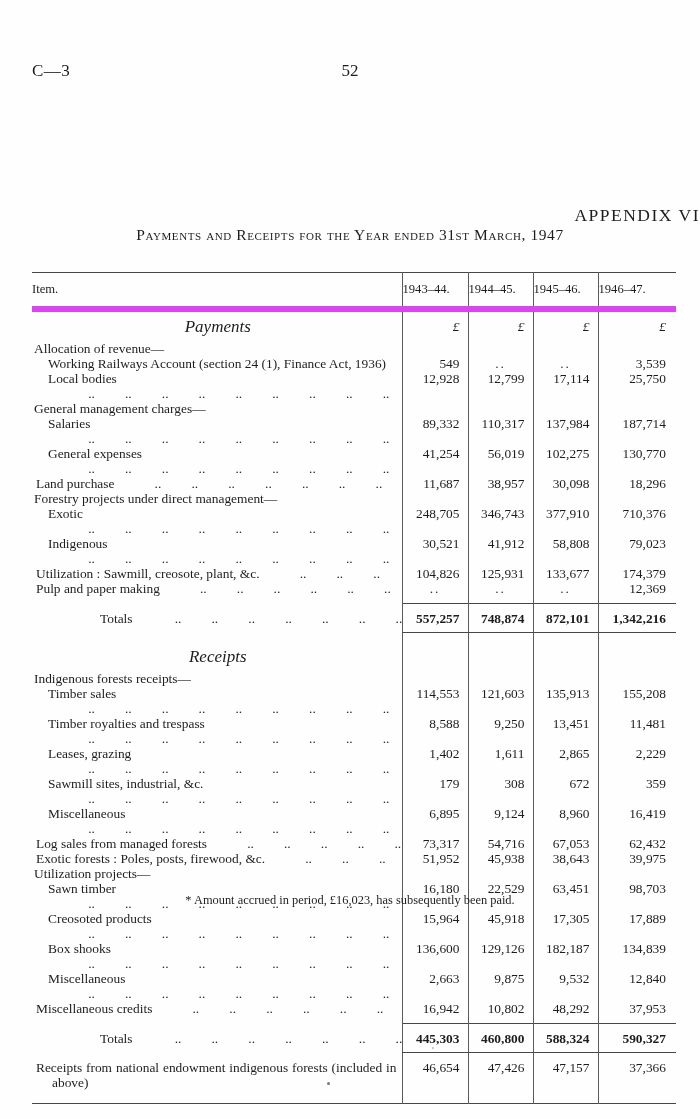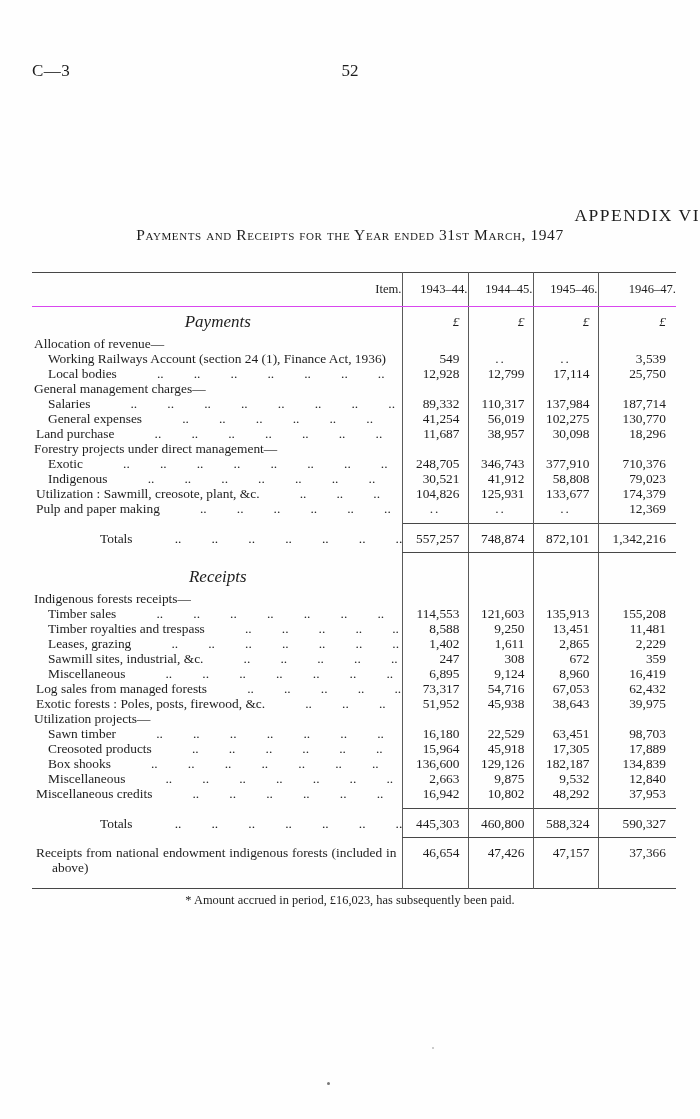--- a/index.html
+++ b/index.html
@@ -27,47 +27,47 @@
   }
 
   
   table.main {
     position:absolute; top:272px; left:32px; width:644px;
     border-collapse:collapse; table-layout:fixed;
     border-top:1px solid #474747; border-bottom:1px solid #474747;
     font-size:13.4px; line-height:15px;
   }
   th, td { padding:0; vertical-align:top; font-weight:normal; }
-  thead th { height:33px; vertical-align:middle; text-align:right; font-size:12.6px; border-bottom:1px solid #d946ef; }
+  thead th { height:33px; vertical-align:middle; text-align:left; font-size:12.6px; border-bottom:6px solid #d946ef; }
   th.year-h, td.num { border-left:1px solid #5a5a5a; }
 
   td.item { padding-left:2px; }
   .i0 { padding-left:2px; }
-  .i1 { padding-left:14px; }
+  .i1 { padding-left:14px;flex-direction:column; }
   .lrow { display:flex; }
   .lrow .lbl { white-space:nowrap; }
   .lrow .leader { flex:1 1 auto; overflow:hidden; white-space:nowrap; color:#2a2a2a; padding:0 6px 0 10px; }
   .wrap { text-align:justify; padding-right:5px; }
   .wrap.w1 { padding-left:30px; text-indent:-16px; }
   .wrap.w0 { padding-left:18px; text-indent:-16px; }
 
   td.num { text-align:center; }
   td.num.amt { text-align:right; padding-right:8px; }
   td.num.amt:last-child { padding-right:10px; }
   td.num.dots { letter-spacing:2px; color:#333; }
 
   tr.secrow td { height:29px; vertical-align:middle; }
   .sechead { font-style:italic; text-align:center; font-size:17px; }
   tr.secrow td.num { font-style:italic; }
 
   tr.spacer td { height:7px; }
   tr.gap td { height:9px; }
 
   tr.totals td { height:28px; vertical-align:middle; }
-  tr.totals td.num { border-top:1px solid #474747; border-bottom:1px solid #474747; }
+  tr.totals td.num { border-top:1px solid #474747; border-bottom:1px solid #474747;font-weight:bold; }
   tr.totals .trow { display:flex; padding-left:66px; }
   tr.totals .leader { flex:1 1 auto; overflow:hidden; white-space:nowrap; padding:0 6px 0 12px; }
 
   tr.final td { padding-top:7px; padding-bottom:13px; }
 
   .footnote { position:absolute; top:893px; left:0; width:100%; text-align:center; font-size:12.4px; }
 
   .speck { position:absolute; background:#777; border-radius:50%; }
   .s1 { width:3px; height:3px; left:327px; top:1082px; }
   .s2 { width:2px; height:2px; left:432px; top:1047px; opacity:.5; }
@@ -316,21 +316,21 @@
           <td class="num amt">2,865</td>
           <td class="num amt">2,229</td>
         </tr>
         <tr>
           <td class="item">
             <div class="lrow i1">
               <span class="lbl">Sawmill sites, industrial, &amp;c.</span>
               <span class="leader">&nbsp;&nbsp;&nbsp;&nbsp;&nbsp;&nbsp;&nbsp;&nbsp;&nbsp;..&nbsp;&nbsp;&nbsp;&nbsp;&nbsp;&nbsp;&nbsp;&nbsp;&nbsp;..&nbsp;&nbsp;&nbsp;&nbsp;&nbsp;&nbsp;&nbsp;&nbsp;&nbsp;..&nbsp;&nbsp;&nbsp;&nbsp;&nbsp;&nbsp;&nbsp;&nbsp;&nbsp;..&nbsp;&nbsp;&nbsp;&nbsp;&nbsp;&nbsp;&nbsp;&nbsp;&nbsp;..&nbsp;&nbsp;&nbsp;&nbsp;&nbsp;&nbsp;&nbsp;&nbsp;&nbsp;..&nbsp;&nbsp;&nbsp;&nbsp;&nbsp;&nbsp;&nbsp;&nbsp;&nbsp;..&nbsp;&nbsp;&nbsp;&nbsp;&nbsp;&nbsp;&nbsp;&nbsp;&nbsp;..&nbsp;&nbsp;&nbsp;&nbsp;&nbsp;&nbsp;&nbsp;&nbsp;&nbsp;..&nbsp;&nbsp;&nbsp;&nbsp;&nbsp;&nbsp;&nbsp;&nbsp;&nbsp;..&nbsp;&nbsp;&nbsp;&nbsp;&nbsp;&nbsp;&nbsp;&nbsp;&nbsp;..&nbsp;&nbsp;&nbsp;&nbsp;&nbsp;&nbsp;&nbsp;&nbsp;&nbsp;..&nbsp;&nbsp;&nbsp;&nbsp;&nbsp;&nbsp;&nbsp;&nbsp;&nbsp;..&nbsp;&nbsp;&nbsp;&nbsp;&nbsp;&nbsp;&nbsp;&nbsp;&nbsp;..</span>
             </div>
           </td>
-          <td class="num amt">247</td>
+          <td class="num amt">179</td>
           <td class="num amt">308</td>
           <td class="num amt">672</td>
           <td class="num amt">359</td>
         </tr>
         <tr>
           <td class="item">
             <div class="lrow i1">
               <span class="lbl">Miscellaneous</span>
               <span class="leader">&nbsp;&nbsp;&nbsp;&nbsp;&nbsp;&nbsp;&nbsp;&nbsp;&nbsp;..&nbsp;&nbsp;&nbsp;&nbsp;&nbsp;&nbsp;&nbsp;&nbsp;&nbsp;..&nbsp;&nbsp;&nbsp;&nbsp;&nbsp;&nbsp;&nbsp;&nbsp;&nbsp;..&nbsp;&nbsp;&nbsp;&nbsp;&nbsp;&nbsp;&nbsp;&nbsp;&nbsp;..&nbsp;&nbsp;&nbsp;&nbsp;&nbsp;&nbsp;&nbsp;&nbsp;&nbsp;..&nbsp;&nbsp;&nbsp;&nbsp;&nbsp;&nbsp;&nbsp;&nbsp;&nbsp;..&nbsp;&nbsp;&nbsp;&nbsp;&nbsp;&nbsp;&nbsp;&nbsp;&nbsp;..&nbsp;&nbsp;&nbsp;&nbsp;&nbsp;&nbsp;&nbsp;&nbsp;&nbsp;..&nbsp;&nbsp;&nbsp;&nbsp;&nbsp;&nbsp;&nbsp;&nbsp;&nbsp;..&nbsp;&nbsp;&nbsp;&nbsp;&nbsp;&nbsp;&nbsp;&nbsp;&nbsp;..&nbsp;&nbsp;&nbsp;&nbsp;&nbsp;&nbsp;&nbsp;&nbsp;&nbsp;..&nbsp;&nbsp;&nbsp;&nbsp;&nbsp;&nbsp;&nbsp;&nbsp;&nbsp;..&nbsp;&nbsp;&nbsp;&nbsp;&nbsp;&nbsp;&nbsp;&nbsp;&nbsp;..&nbsp;&nbsp;&nbsp;&nbsp;&nbsp;&nbsp;&nbsp;&nbsp;&nbsp;..</span>
             </div>

